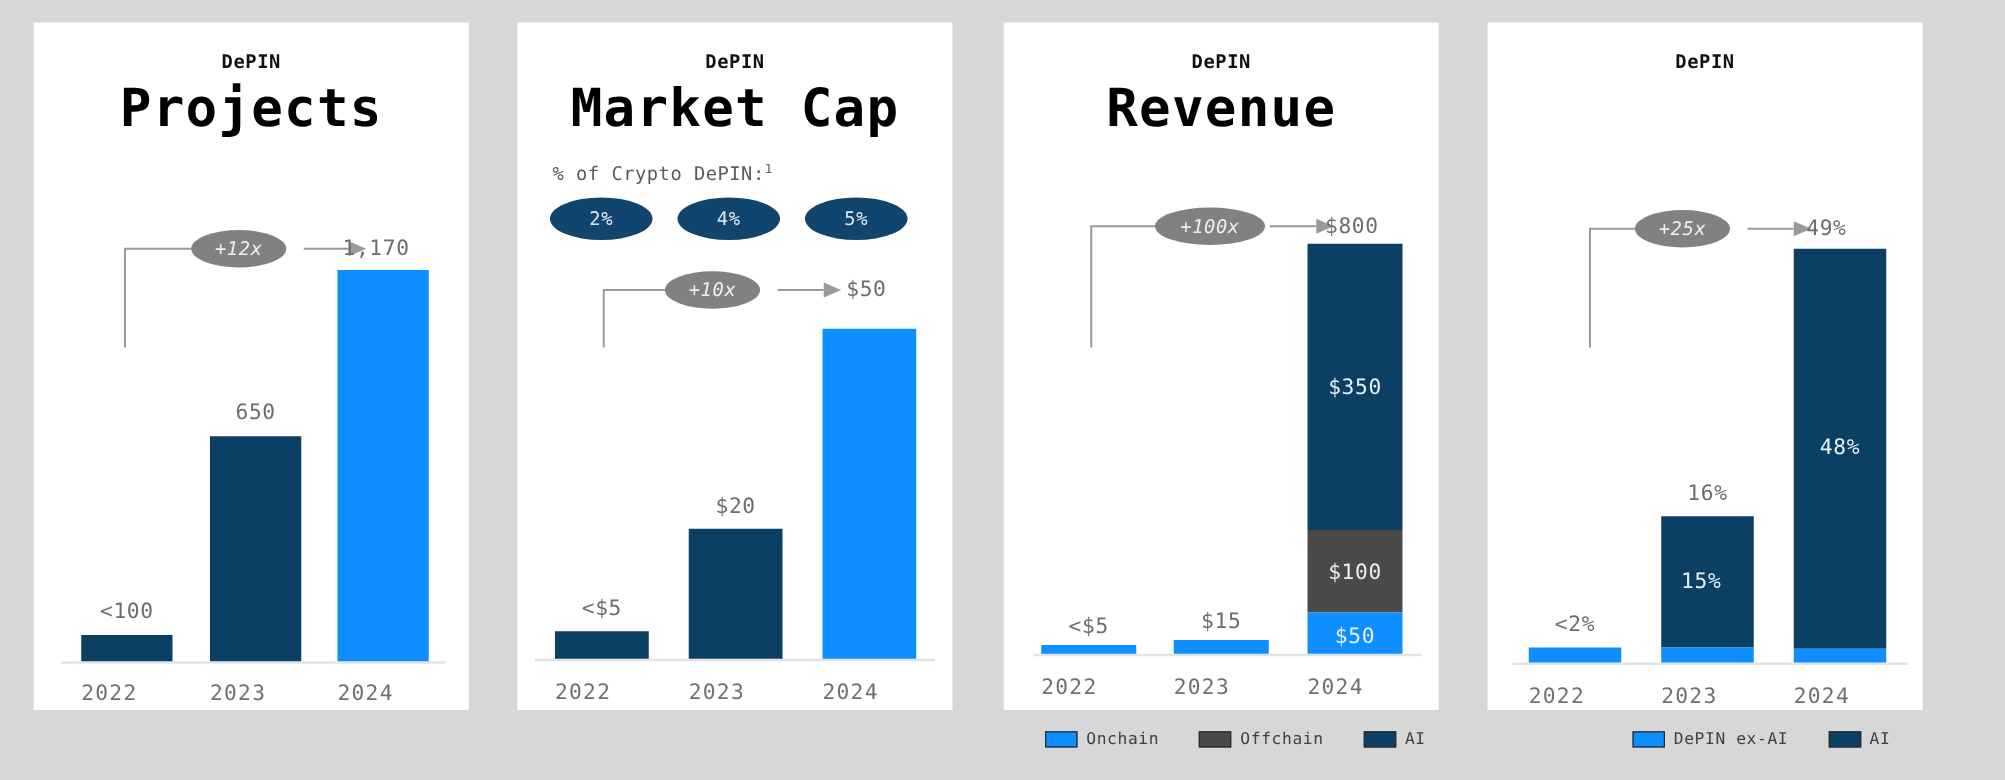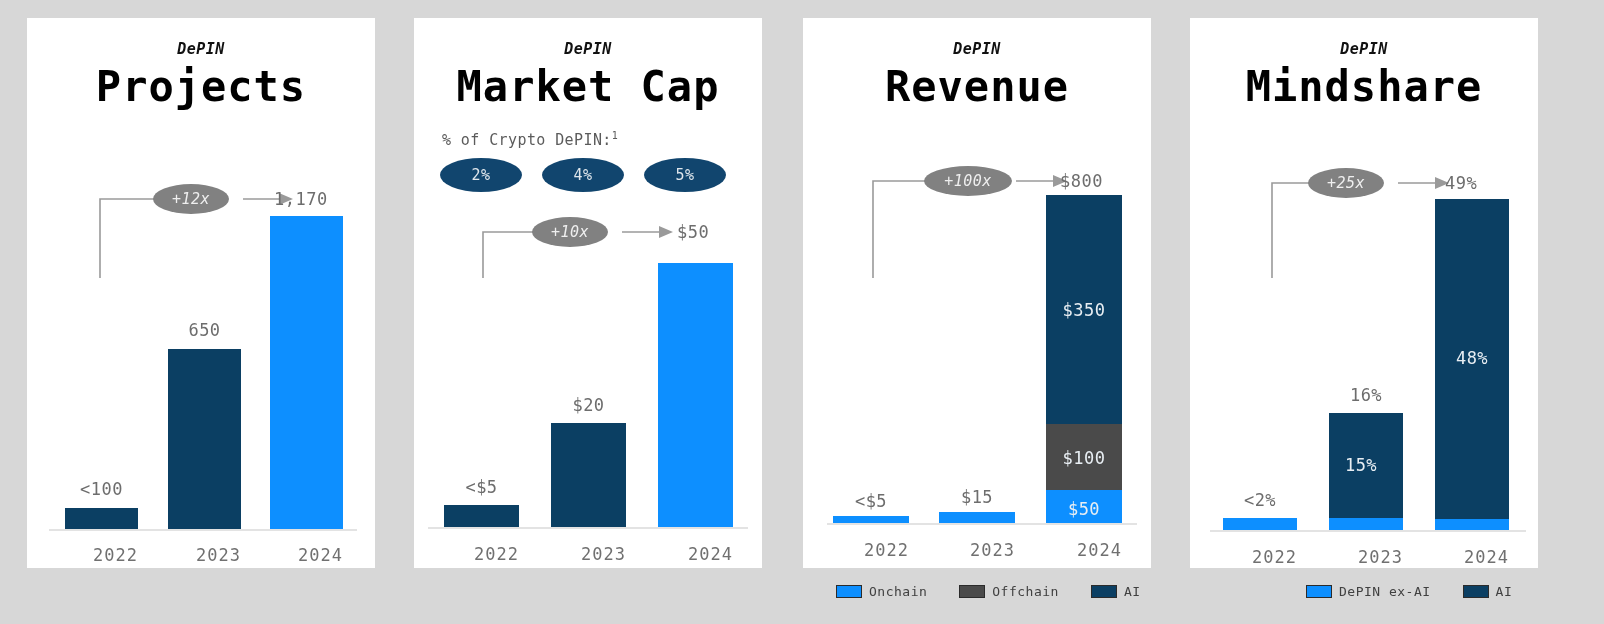--- a/index.html
+++ b/index.html
@@ -20,21 +20,20 @@
   #panel-projects   {left:27px;  width:348px; height:550px;}
   #panel-marketcap  {left:414px; width:348px; height:550px;}
   #panel-revenue    {left:803px; width:348px; height:550px;}
   #panel-mindshare  {left:1190px;width:348px; height:550px;}
 
   .eyebrow{
     position:absolute;left:0;right:0;top:22px;
     text-align:center;
     font-size:15px;font-weight:bold;color:#111;
     letter-spacing:.5px;
-    font-style:italic;
   }
   .ptitle{
     position:absolute;left:0;right:0;top:44px;
     text-align:center;
     font-size:42px;font-weight:bold;color:#000;
     letter-spacing:1px;
     white-space:nowrap;
   }
 
   
@@ -76,21 +75,21 @@
   }
   .seglabel{
     position:absolute;
     text-align:center;
     font-size:17px;color:#e8eef3;
     white-space:nowrap;
     letter-spacing:.5px;
   }
   .xtick{
     position:absolute;
-    text-align:right;
+    text-align:left;
     font-size:17px;color:#707070;
     letter-spacing:1px;
   }
 
   
   .callout{position:absolute;left:0;top:0;width:348px;height:260px;pointer-events:none;}
   .pill{
     position:absolute;
     width:76px;height:30px;
     background:#818181;
@@ -231,21 +230,20 @@
       <div class="vlabel" style="left:136px;top:469px;width:76px;">$15</div>
 
       <div class="xtick" style="left:30px;top:522px;width:76px;">2022</div>
       <div class="xtick" style="left:136px;top:522px;width:76px;">2023</div>
       <div class="xtick" style="left:243px;top:522px;width:76px;">2024</div>
     </div>
   </div>
 
   <div class="panel" id="panel-mindshare">
     <div class="eyebrow">DePIN</div>
-    <div class="ptitle">Mindshare</div>
 
     <div class="plot">
       <svg class="callout" width="348" height="260">
         <path d="M82 500 L82 165 L152 165" stroke="#9a9a9a" stroke-width="1.6" fill="none"></path>
         <line x1="208" y1="165" x2="245" y2="165" stroke="#9a9a9a" stroke-width="1.6"></line>
         <polygon points="245,159 259,165 245,171" fill="#9a9a9a"></polygon>
       </svg>
       <div class="pill" style="left:118px;top:150px;">+25x</div>
       <div class="endlabel" style="left:255px;top:155px;">49%</div>
 

